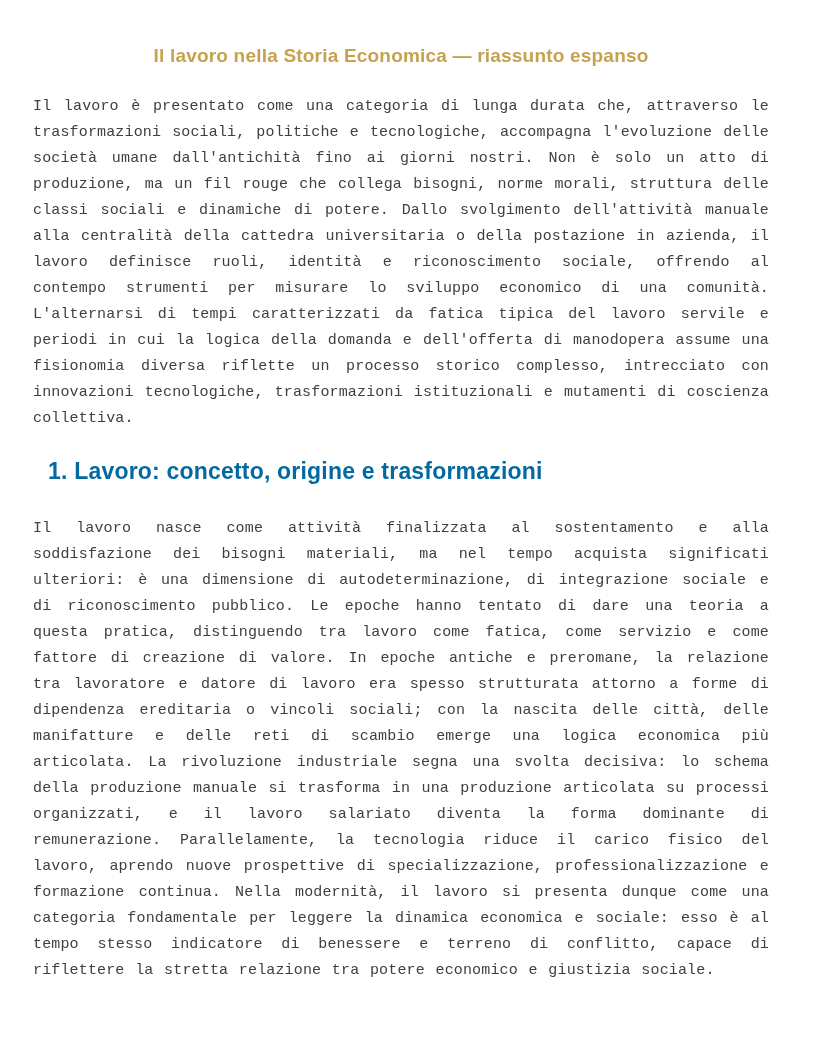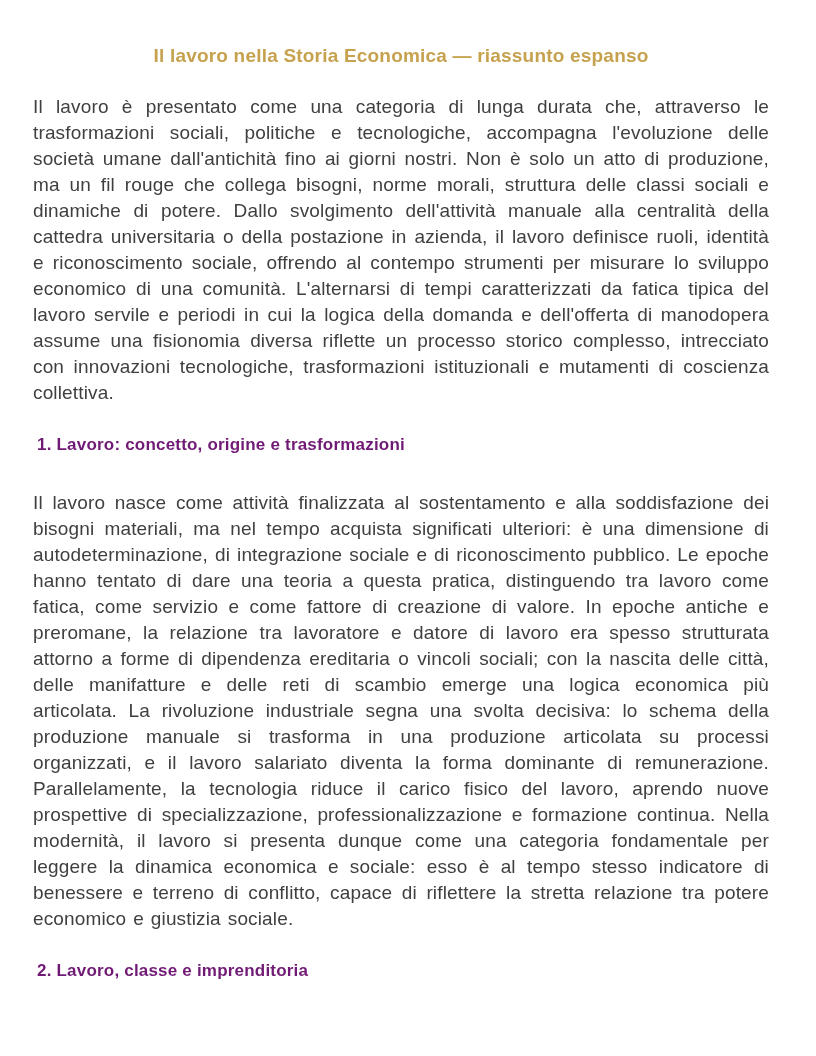--- a/index.html
+++ b/index.html
@@ -23,46 +23,46 @@
   h1.doc-title {
     margin: 0 0 26px 0;
     font-size: 19px;
     line-height: 24px;
     font-weight: 700;
     text-align: center;
     color: #c6a24f;
     letter-spacing: 0.2px;
   }
   h2.section-heading {
-    margin: 28px 0 34px 4px;
-    font-size: 17px;
+    margin: 28px 0 34px 15px;
+    font-size: 23px;
     line-height: 22px;
     font-weight: 700;
-    color: #701a75;
+    color: #0369a1;
     letter-spacing: 0.2px;
   }
   p.body-par {
     margin: 0;
-    font-size: 19px;
+    font-size: 15px;
     line-height: 26px;
     color: #3f3f3f;
     text-align: justify;
     word-spacing: 1.5px;
     letter-spacing: 0.15px;
+    font-family: Liberation Mono, monospace;
   }
 </style>
 </head>
 <body>
 
 <div class="page">
 
   <h1 class="doc-title">Il lavoro nella Storia Economica — riassunto espanso</h1>
 
   <p class="body-par">Il lavoro è presentato come una categoria di lunga durata che, attraverso le trasformazioni sociali, politiche e tecnologiche, accompagna l'evoluzione delle società umane dall'antichità fino ai giorni nostri. Non è solo un atto di produzione, ma un fil rouge che collega bisogni, norme morali, struttura delle classi sociali e dinamiche di potere. Dallo svolgimento dell'attività manuale alla centralità della cattedra universitaria o della postazione in azienda, il lavoro definisce ruoli, identità e riconoscimento sociale, offrendo al contempo strumenti per misurare lo sviluppo economico di una comunità. L'alternarsi di tempi caratterizzati da fatica tipica del lavoro servile e periodi in cui la logica della domanda e dell'offerta di manodopera assume una fisionomia diversa riflette un processo storico complesso, intrecciato con innovazioni tecnologiche, trasformazioni istituzionali e mutamenti di coscienza collettiva.</p>
 
   <h2 class="section-heading">1. Lavoro: concetto, origine e trasformazioni</h2>
 
   <p class="body-par">Il lavoro nasce come attività finalizzata al sostentamento e alla soddisfazione dei bisogni materiali, ma nel tempo acquista significati ulteriori: è una dimensione di autodeterminazione, di integrazione sociale e di riconoscimento pubblico. Le epoche hanno tentato di dare una teoria a questa pratica, distinguendo tra lavoro come fatica, come servizio e come fattore di creazione di valore. In epoche antiche e preromane, la relazione tra lavoratore e datore di lavoro era spesso strutturata attorno a forme di dipendenza ereditaria o vincoli sociali; con la nascita delle città, delle manifatture e delle reti di scambio emerge una logica economica più articolata. La rivoluzione industriale segna una svolta decisiva: lo schema della produzione manuale si trasforma in una produzione articolata su processi organizzati, e il lavoro salariato diventa la forma dominante di remunerazione. Parallelamente, la tecnologia riduce il carico fisico del lavoro, aprendo nuove prospettive di specializzazione, professionalizzazione e formazione continua. Nella modernità, il lavoro si presenta dunque come una categoria fondamentale per leggere la dinamica economica e sociale: esso è al tempo stesso indicatore di benessere e terreno di conflitto, capace di riflettere la stretta relazione tra potere economico e giustizia sociale.</p>
 
-  <h2 class="section-heading">2. Lavoro, classe e imprenditoria</h2>
 
 
 </div>
 
 </body></html>

